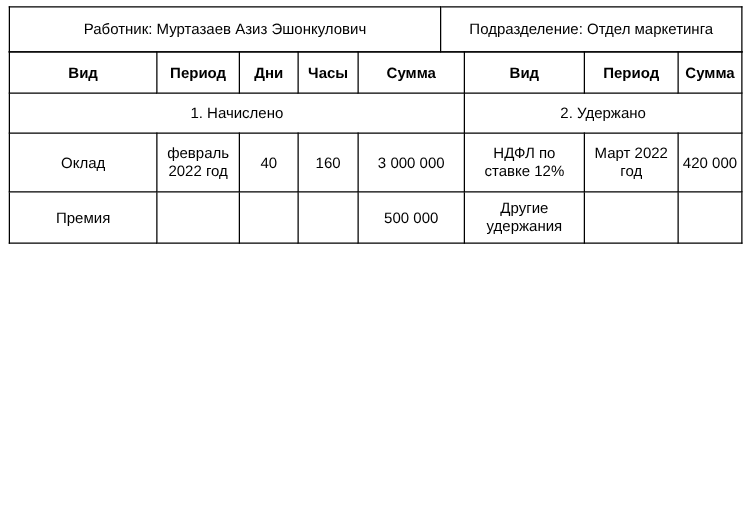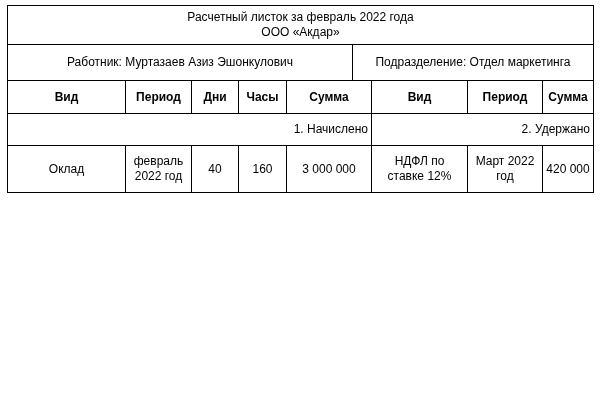--- a/index.html
+++ b/index.html
@@ -35,45 +35,39 @@
     font-weight: normal;
     line-height: 15px;
     color: #000;
     overflow: hidden;
     word-wrap: break-word;
   }
   table.main  { margin-top: -1px; }
   tr.r-title  td { height: 36px; }
   tr.r-info   td { height: 33px; }
   tr.r-head   th { height: 30px; font-weight: bold; }
-  tr.r-sect   td { height: 29px; text-align: right; }
+  tr.r-sect   td { height: 29px; }
   tr.r-d1     td { height: 44px; }
   tr.r-d2     td { height: 38px; }
   tr.r-d3     td { height: 62px; }
   tr.r-d4     td { height: 32px; }
   tr.r-d5     td { height: 33px; }
 </style>
 </head>
 <body>
 
 <div class="page">
   <div class="doc">
 
     <table class="t head">
       <colgroup>
           <col style="width:345px">
           <col style="width:241px">
         </colgroup>
       <tbody>
-        <tr class="r-title">
-          <td colspan="2">
-            <div>Расчетный листок за февраль 2022 года</div>
-            <div>ООО «Акдар»</div>
-          </td>
-        </tr>
         <tr class="r-info">
           <td>Работник: Муртазаев Азиз Эшонкулович</td>
           <td>Подразделение: Отдел маркетинга</td>
         </tr>
       </tbody>
     </table>
 
     <table class="t main">
       <colgroup>
         <col style="width:118px">
@@ -103,17 +97,27 @@
         <tr class="r-d1">
           <td>Оклад</td>
           <td>февраль 2022 год</td>
           <td>40</td>
           <td>160</td>
           <td>3 000 000</td>
           <td>НДФЛ по ставке 12%</td>
           <td>Март 2022 год</td>
           <td>420 000</td>
         </tr>
+        <tr class="r-d2">
+          <td>Премия</td>
+          <td></td>
+          <td></td>
+          <td></td>
+          <td>500 000</td>
+          <td>Другие удержания</td>
+          <td></td>
+          <td></td>
+        </tr>
       </tbody>
     </table>
 
   </div>
 </div>
 
 </body></html>

